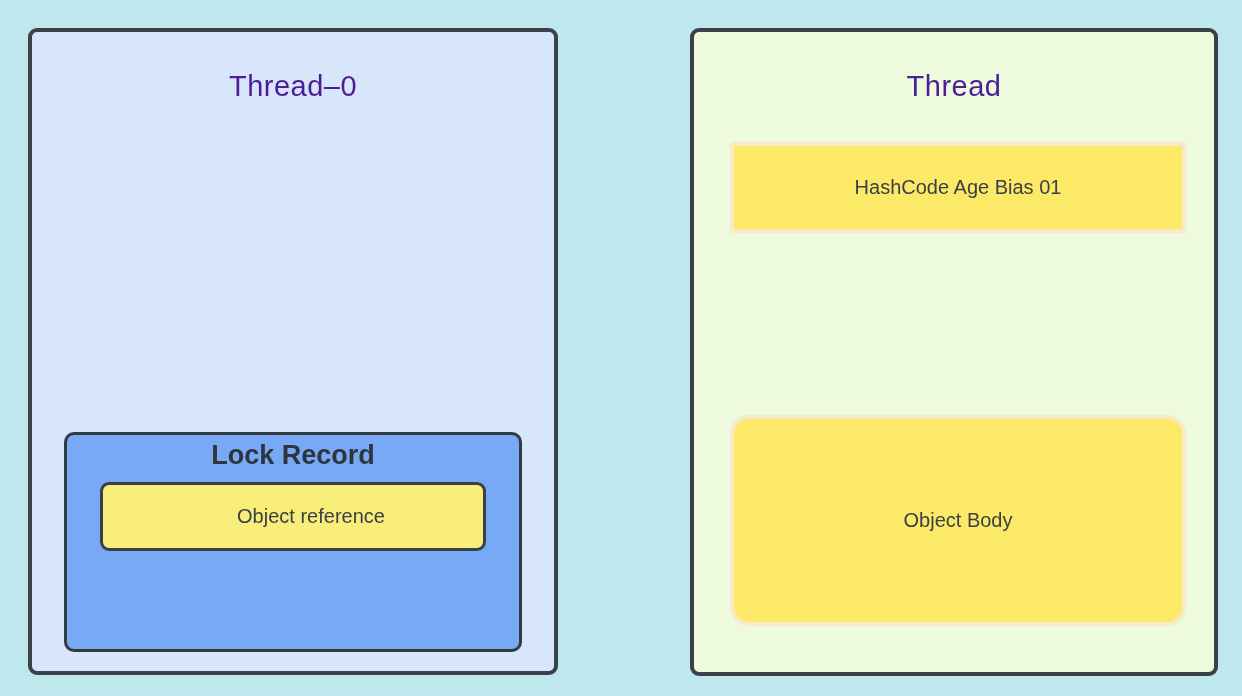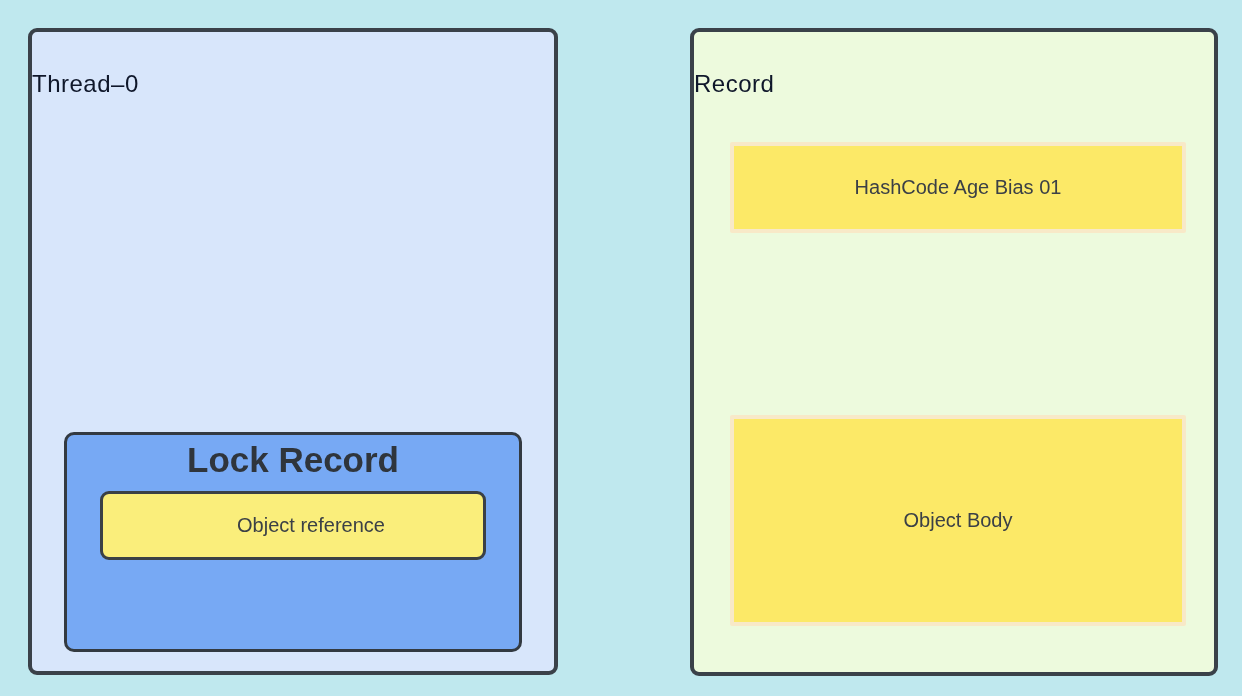--- a/index.html
+++ b/index.html
@@ -35,40 +35,40 @@
     width: 530px; height: 647px;
     background: var(--thread-fill);
   }
   .object-box {
     left: 690px; top: 28px;
     width: 528px; height: 648px;
     background: var(--object-fill);
   }
   .outer-title {
     margin-top: 38px;
-    text-align: left;
-    font-size: 24px;
+    text-align: center;
+    font-size: 29px;
     font-weight: 500;
     letter-spacing: 0.5px;
-    color: #0f172a;
+    color: #4c1d95;
   }
   .lock-record {
     position: absolute;
     left: 32px; top: 400px;           
     width: 458px; height: 220px;
     background: var(--lock-record-fill);
     border: 3px solid #333a41;
     border-radius: 10px;
     padding: 5px 33px 14px 33px;
     display: flex;
     flex-direction: column;
   }
   .lock-record-title {
     text-align: center;
-    font-size: 35px;
+    font-size: 27px;
     font-weight: bold;
     color: #2f353c;
     margin-bottom: 11px;
   }
   .lr-row {
     height: 69px;
     margin-bottom: 12px;
     background: var(--row-yellow-left);
     border: 3px solid #3a4045;
     border-radius: 9px;
@@ -89,42 +89,42 @@
     width: 456px;
     background: var(--row-yellow-right);
     border: 4px solid var(--row-yellow-right-border);
     border-radius: 2px;
     display: flex;
     align-items: center;
     justify-content: center;
   }
   .obj-row-markword { top: 110px; height: 91px; align-items: center; }
   .obj-row-klass    { top: 243px; height: 88px; }
-  .obj-row-body     { top: 383px; height: 211px; }
+  .obj-row-body     { top: 383px; height: 211px; border-radius: 19px; }
 </style>
 </head>
 <body>
 
 <div class="canvas">
 
   <div class="outer-box thread-box">
     <div class="outer-title">Thread–0</div>
 
     <div class="lock-record">
       <div class="lock-record-title">Lock Record</div>
 
 
       <div class="lr-row">
         <span class="row-label">Object reference</span>
       </div>
     </div>
   </div>
 
   <div class="outer-box object-box">
-    <div class="outer-title">Record</div>
+    <div class="outer-title">Thread</div>
 
     <div class="obj-row obj-row-markword">
       <span class="row-label">HashCode Age Bias 01</span>
     </div>
 
 
     <div class="obj-row obj-row-body">
       <span class="row-label">Object Body</span>
     </div>
   </div>

